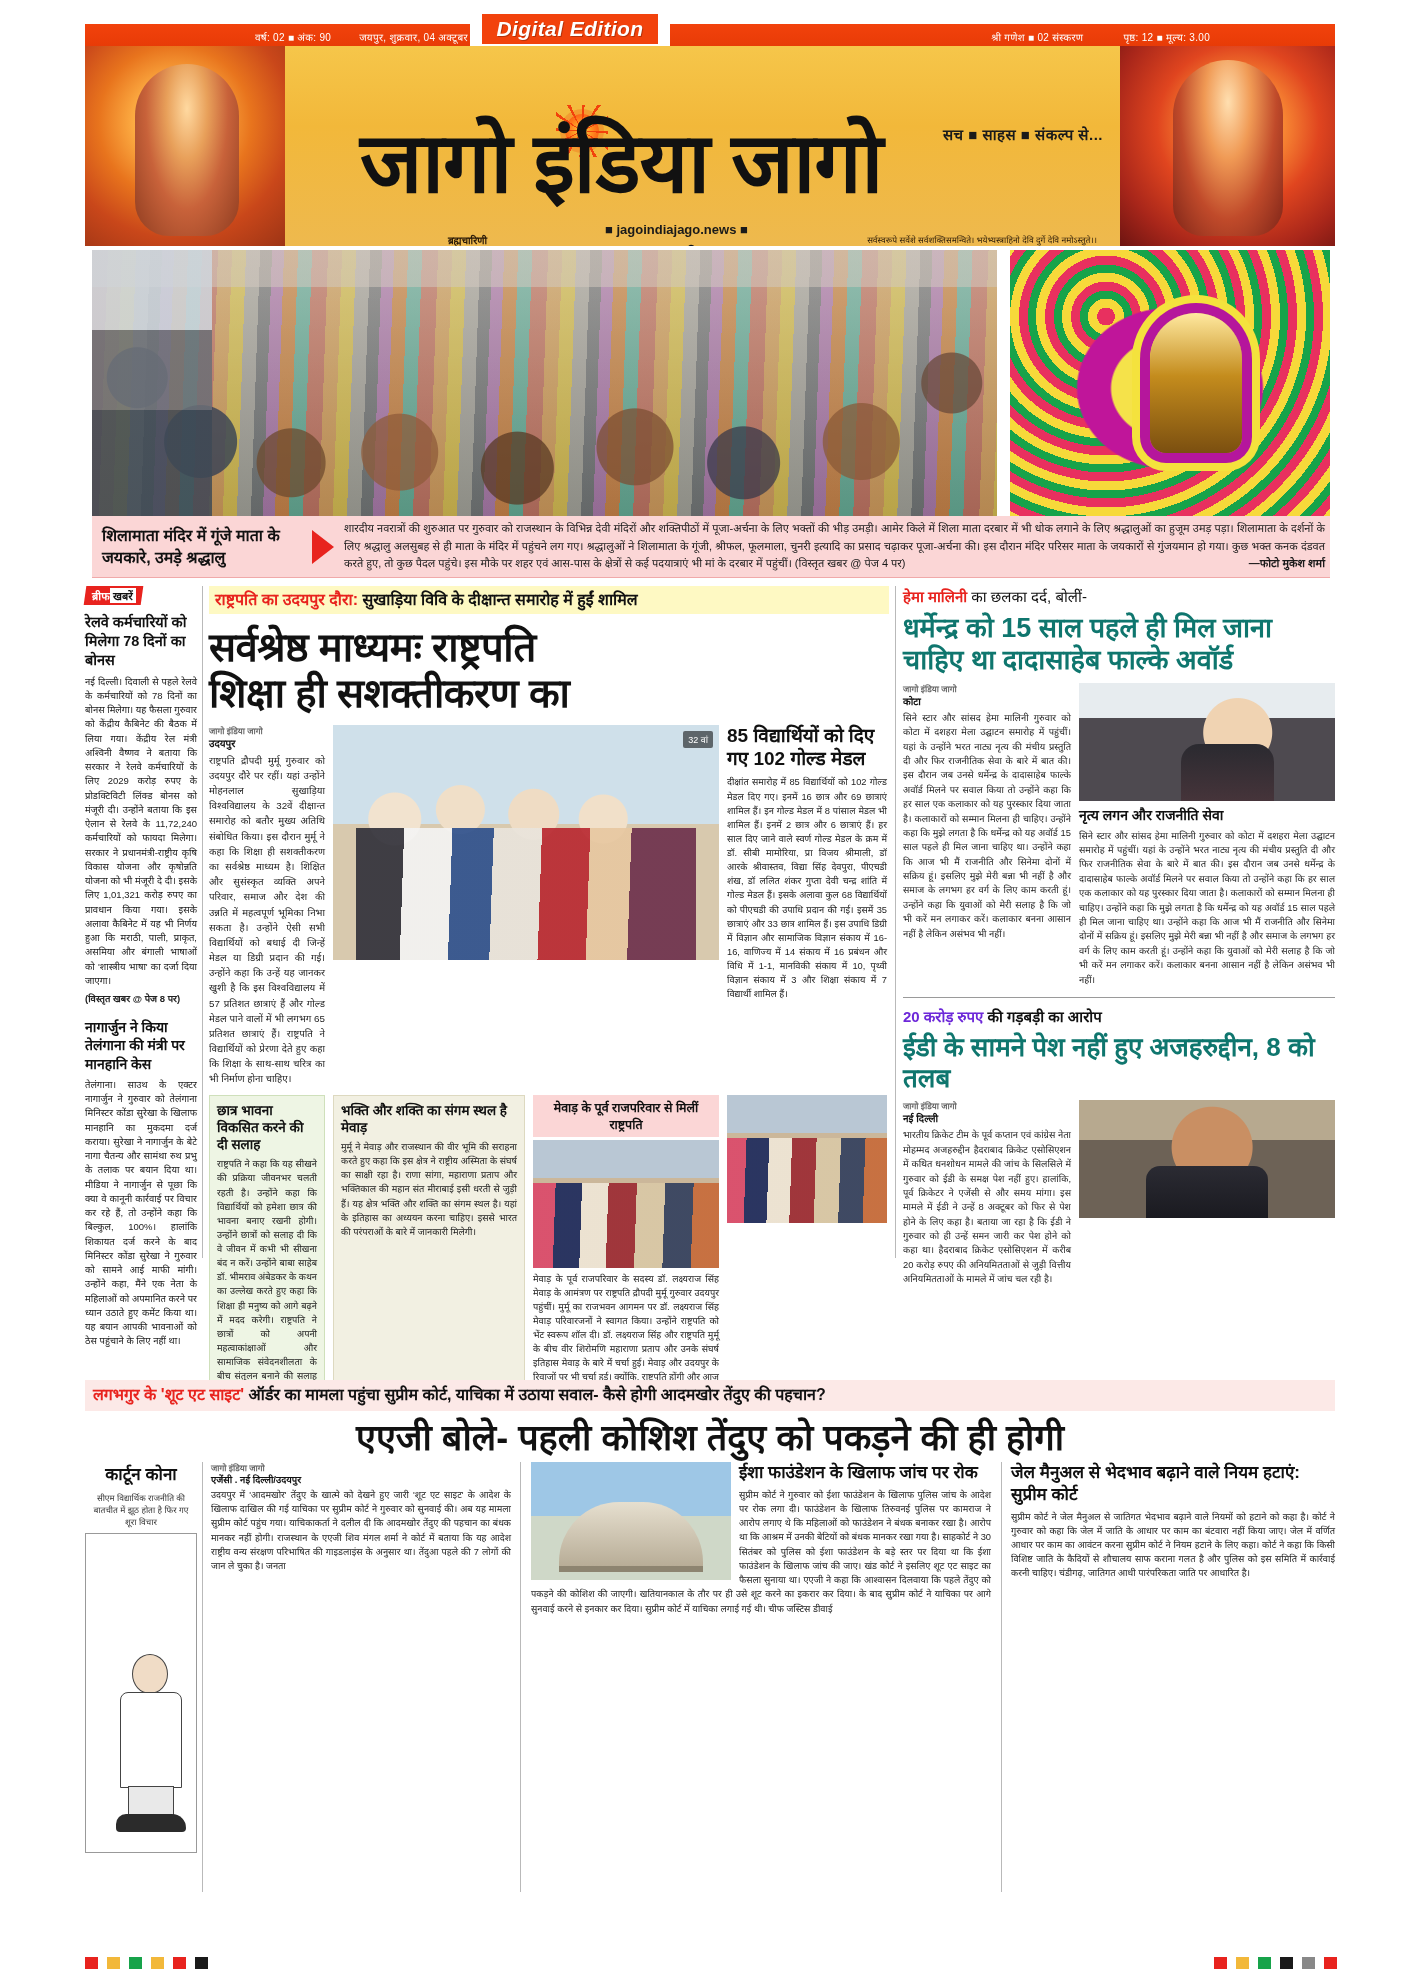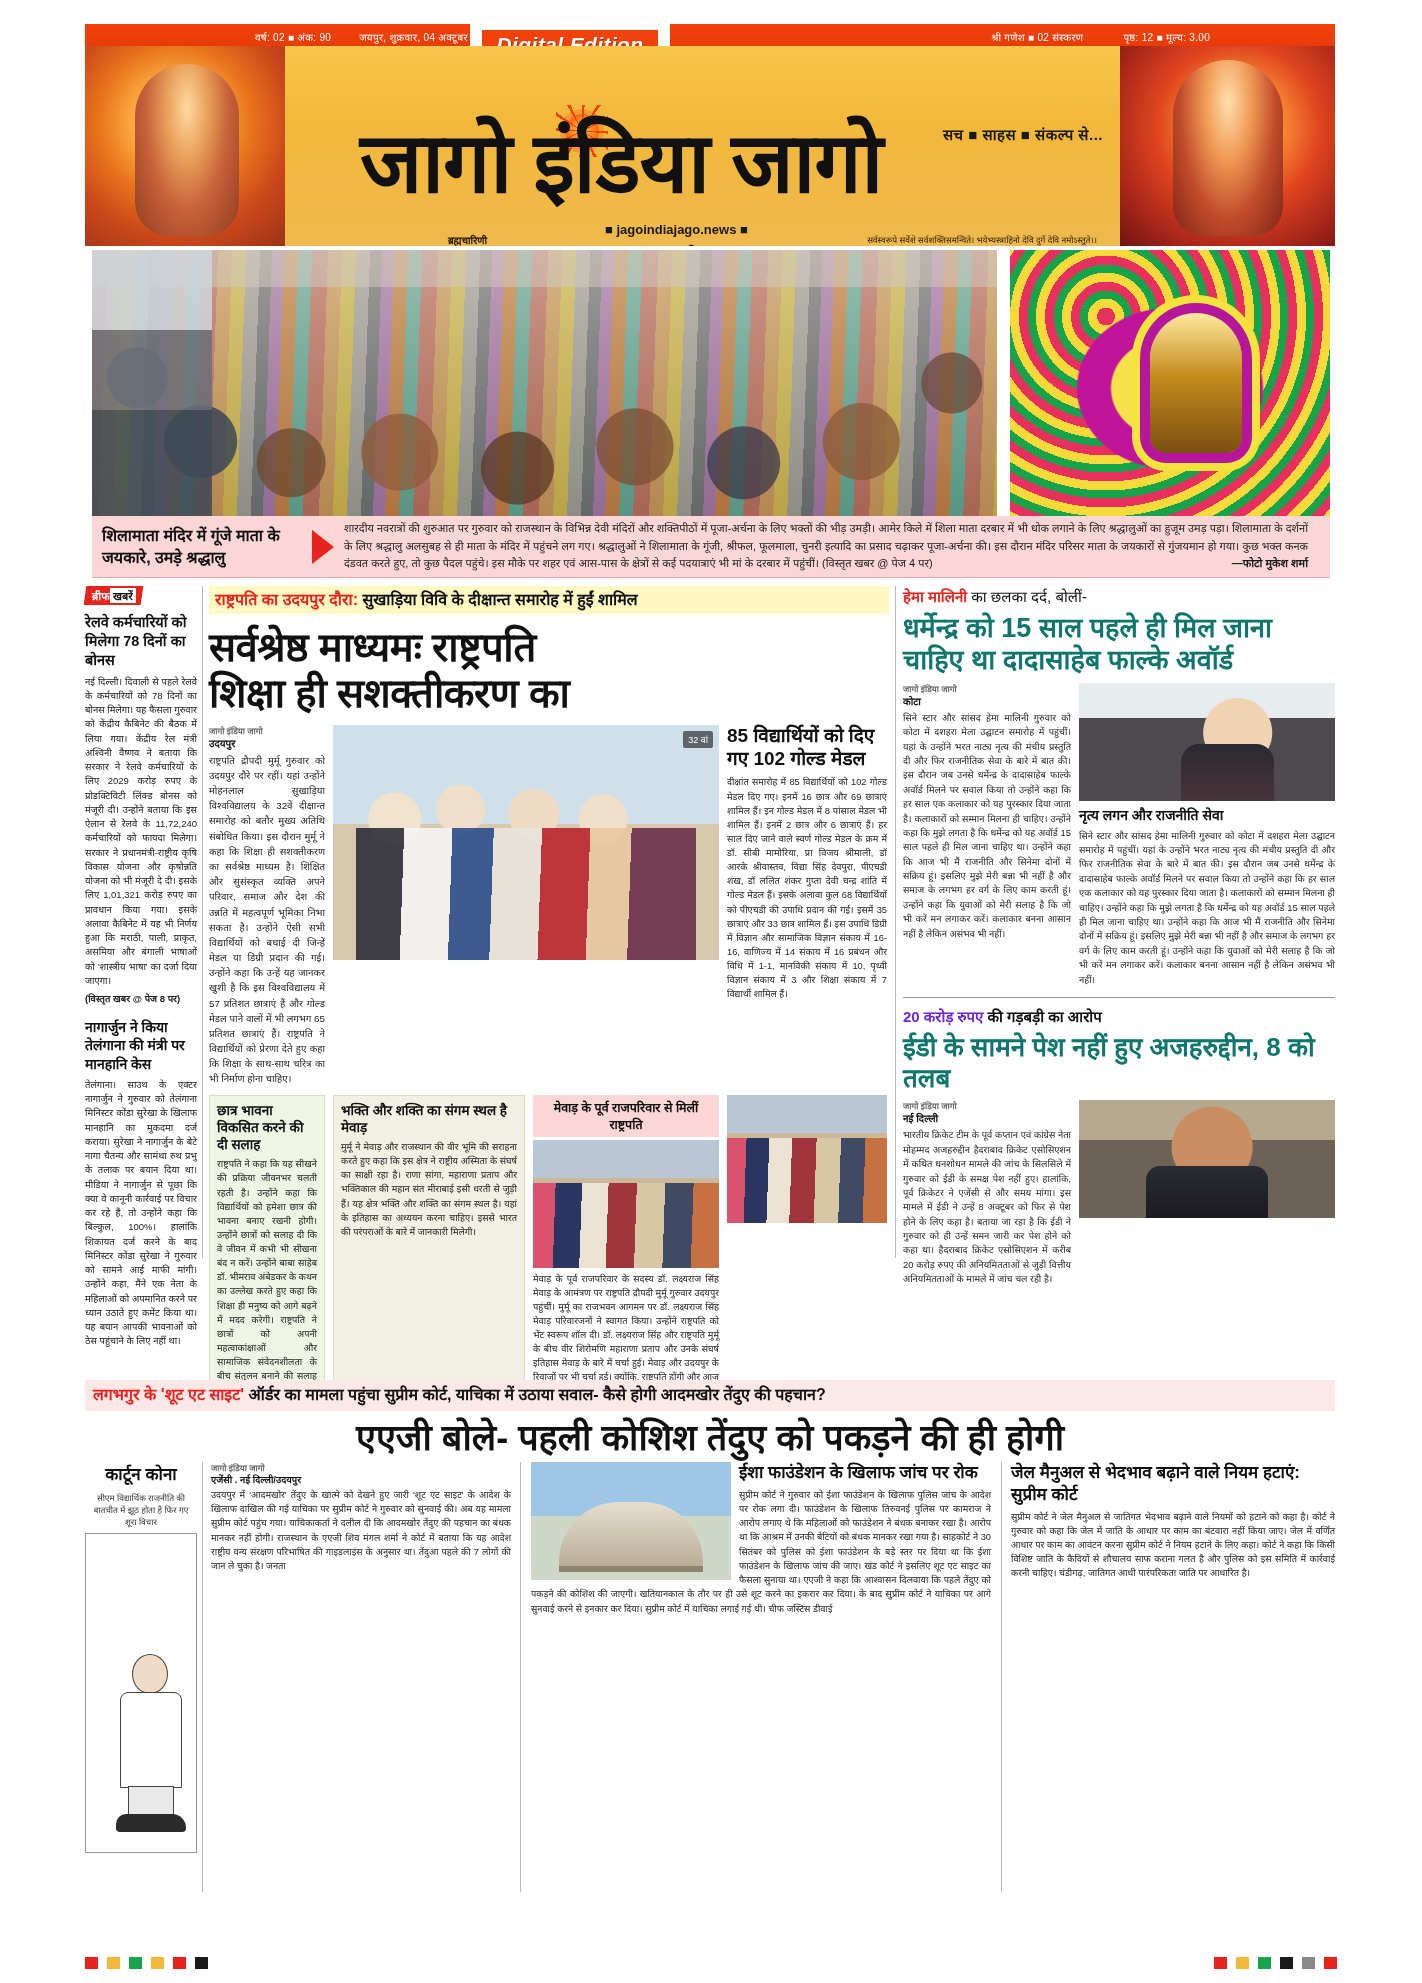--- a/index.html
+++ b/index.html
@@ -18,21 +18,21 @@
     display:flex; align-items:center;
   }
   .ts-cell { color:#fff; font-size:10px; letter-spacing:.3px; white-space:nowrap; }
   .ts-left { margin-left:170px; }
   .ts-date { margin-left:28px; }
   .ts-gap { flex:1; }
   .ts-r1 { margin-right:40px; }
   .ts-r2 { margin-right:125px; }
   .digi-wrap {
     position:absolute; left:470px; top:14px; width:200px; height:46px;
-    background:#fff; display:flex; align-items:flex-end; justify-content:center;
+    background:#fff; display:flex; align-items:flex-start; justify-content:center;
   }
   .digi {
     background:#f2420c; color:#fff; font-weight:bold; font-style:italic;
     font-size:21px; padding:3px 14px; letter-spacing:.4px;
     text-shadow:1px 1px 0 rgba(0,0,0,.25);
   }
 
   
   .masthead {
     position:absolute; left:85px; top:46px; width:1250px; height:200px;
@@ -161,21 +161,21 @@
   .cap-head {
     width:210px; padding-left:10px; font-size:16px; font-weight:bold;
     color:#111; line-height:1.35;
   }
   .cap-tri {
     width:0; height:0; margin:0 10px;
     border-top:17px solid transparent; border-bottom:17px solid transparent;
     border-left:22px solid #e8231e;
   }
   .cap-body {
-    flex:1; padding-right:22px; font-size:11px; line-height:1.58; color:#1a1a1a;
+    flex:1; padding-right:5px; font-size:11px; line-height:1.58; color:#1a1a1a;
     text-align:justify;
   }
   .cap-credit { float:right; font-weight:bold; }
 
   
   .cols { position:absolute; left:85px; top:586px; width:1250px; }
 
   .rule-v { position:absolute; width:1px; background:#b9b9b9; }
   .rule-h { position:absolute; height:1px; background:#9a9a9a; }
 

